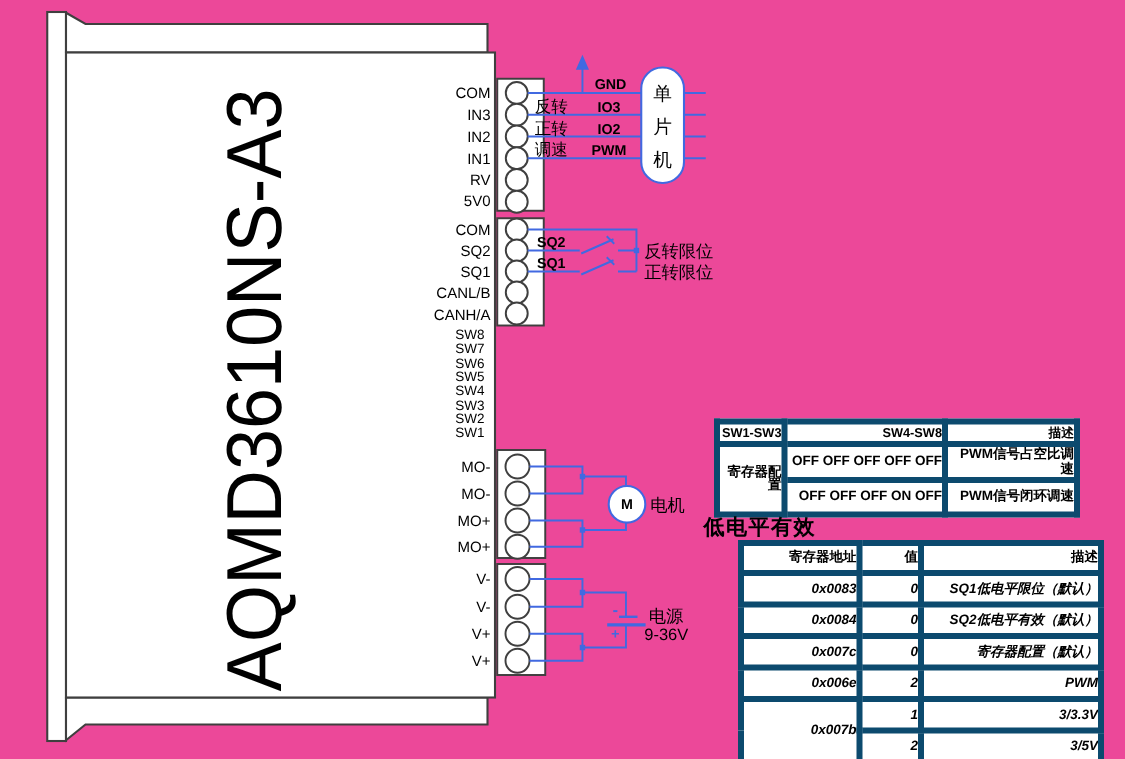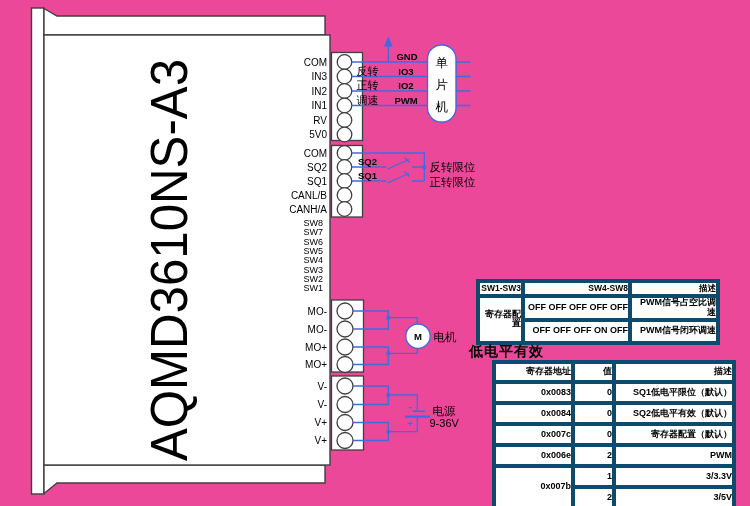--- a/index.html
+++ b/index.html
@@ -31,21 +31,21 @@
   .tbl{position:absolute;border-collapse:collapse;table-layout:fixed;background:#fff;}
   .tbl td{border:4px solid #0c4a6e;text-align:right;vertical-align:middle;
           font:bold 9px/1.1 "Liberation Sans",sans-serif;color:#000;padding:0;overflow:hidden;}
   #dip-title{left:469px;top:256px;}
   #dip-table{left:476px;top:279px;width:240px;}
   #dip-table .hdr td{height:11px;font-size:8.5px;}
   #dip-table .row td{height:19px;}
   #reg-title{left:469px;top:343px;}
   #reg-table{left:492px;top:360px;width:240px;}
   #reg-table .hdr td{height:16px;}
-  #reg-table .row td{height:17px;}
+  #reg-table .row td{height:17px;font-style:italic;}
 </style>
 </head>
 <body>
 
 <div class="stage">
 
 <svg width="750" height="506" viewBox="0 0 750 506">
 
   <g>
     <rect class="outline" x="31.5" y="8" width="12.5" height="486"></rect>

